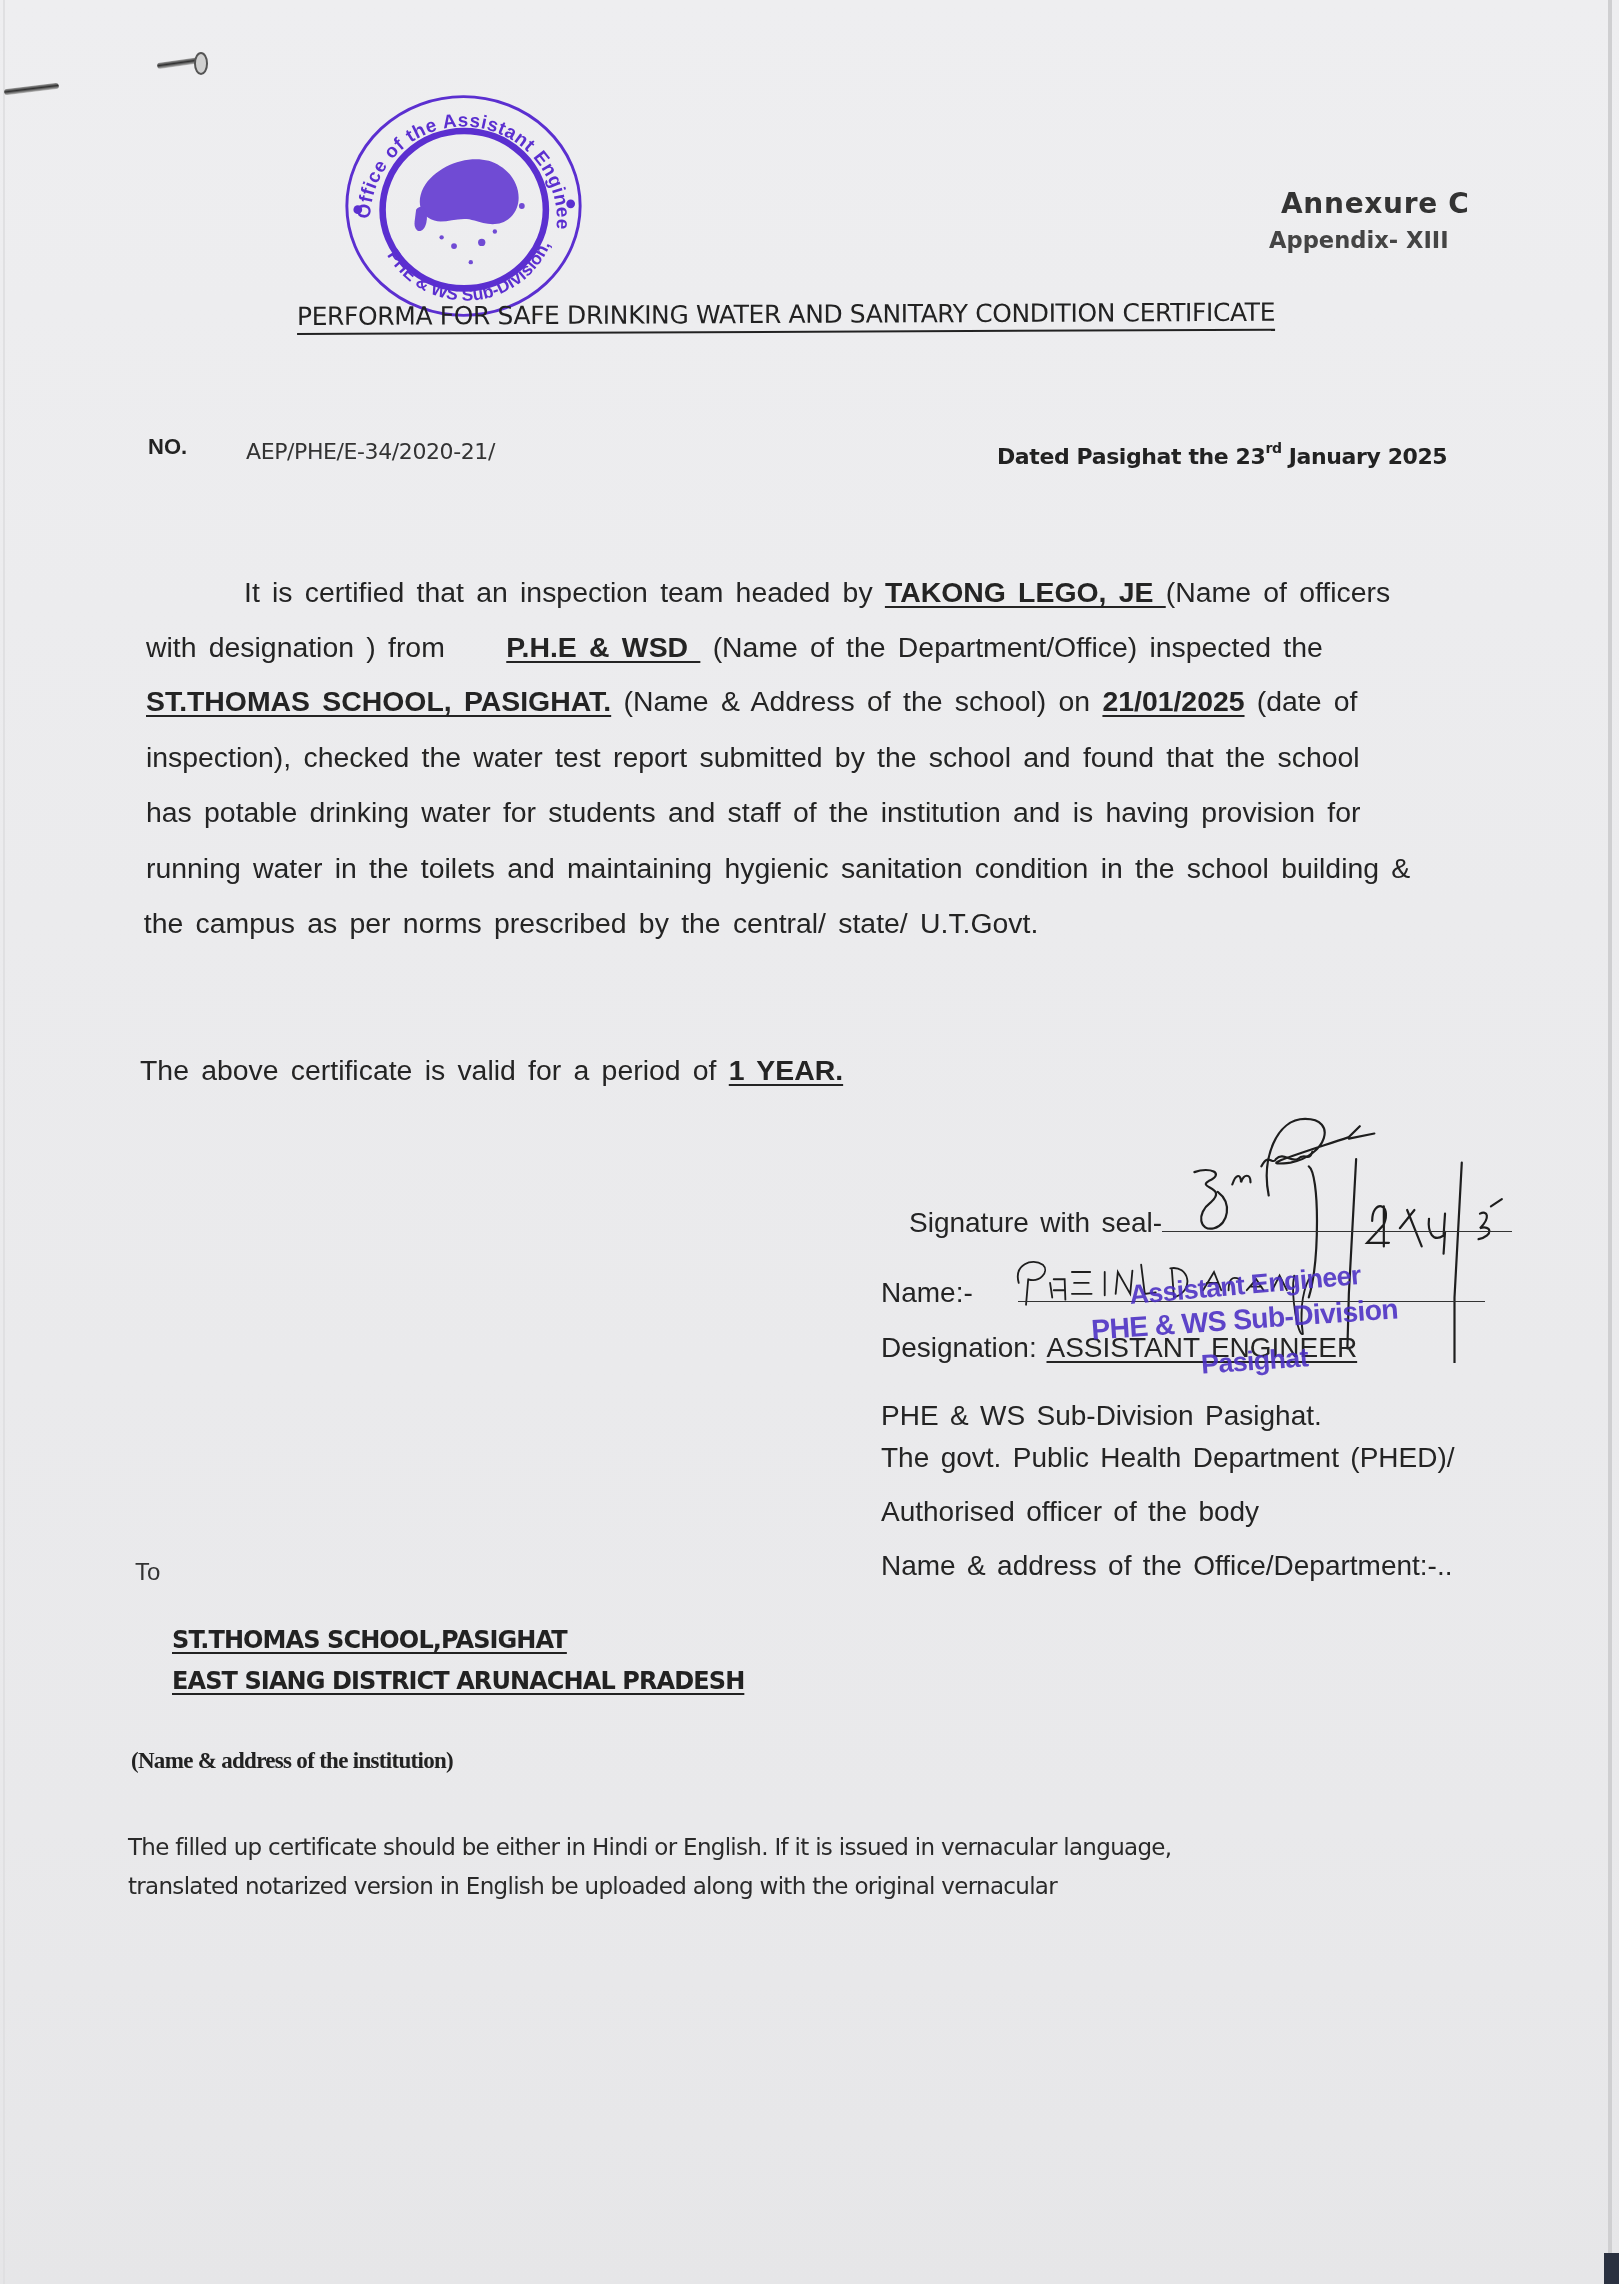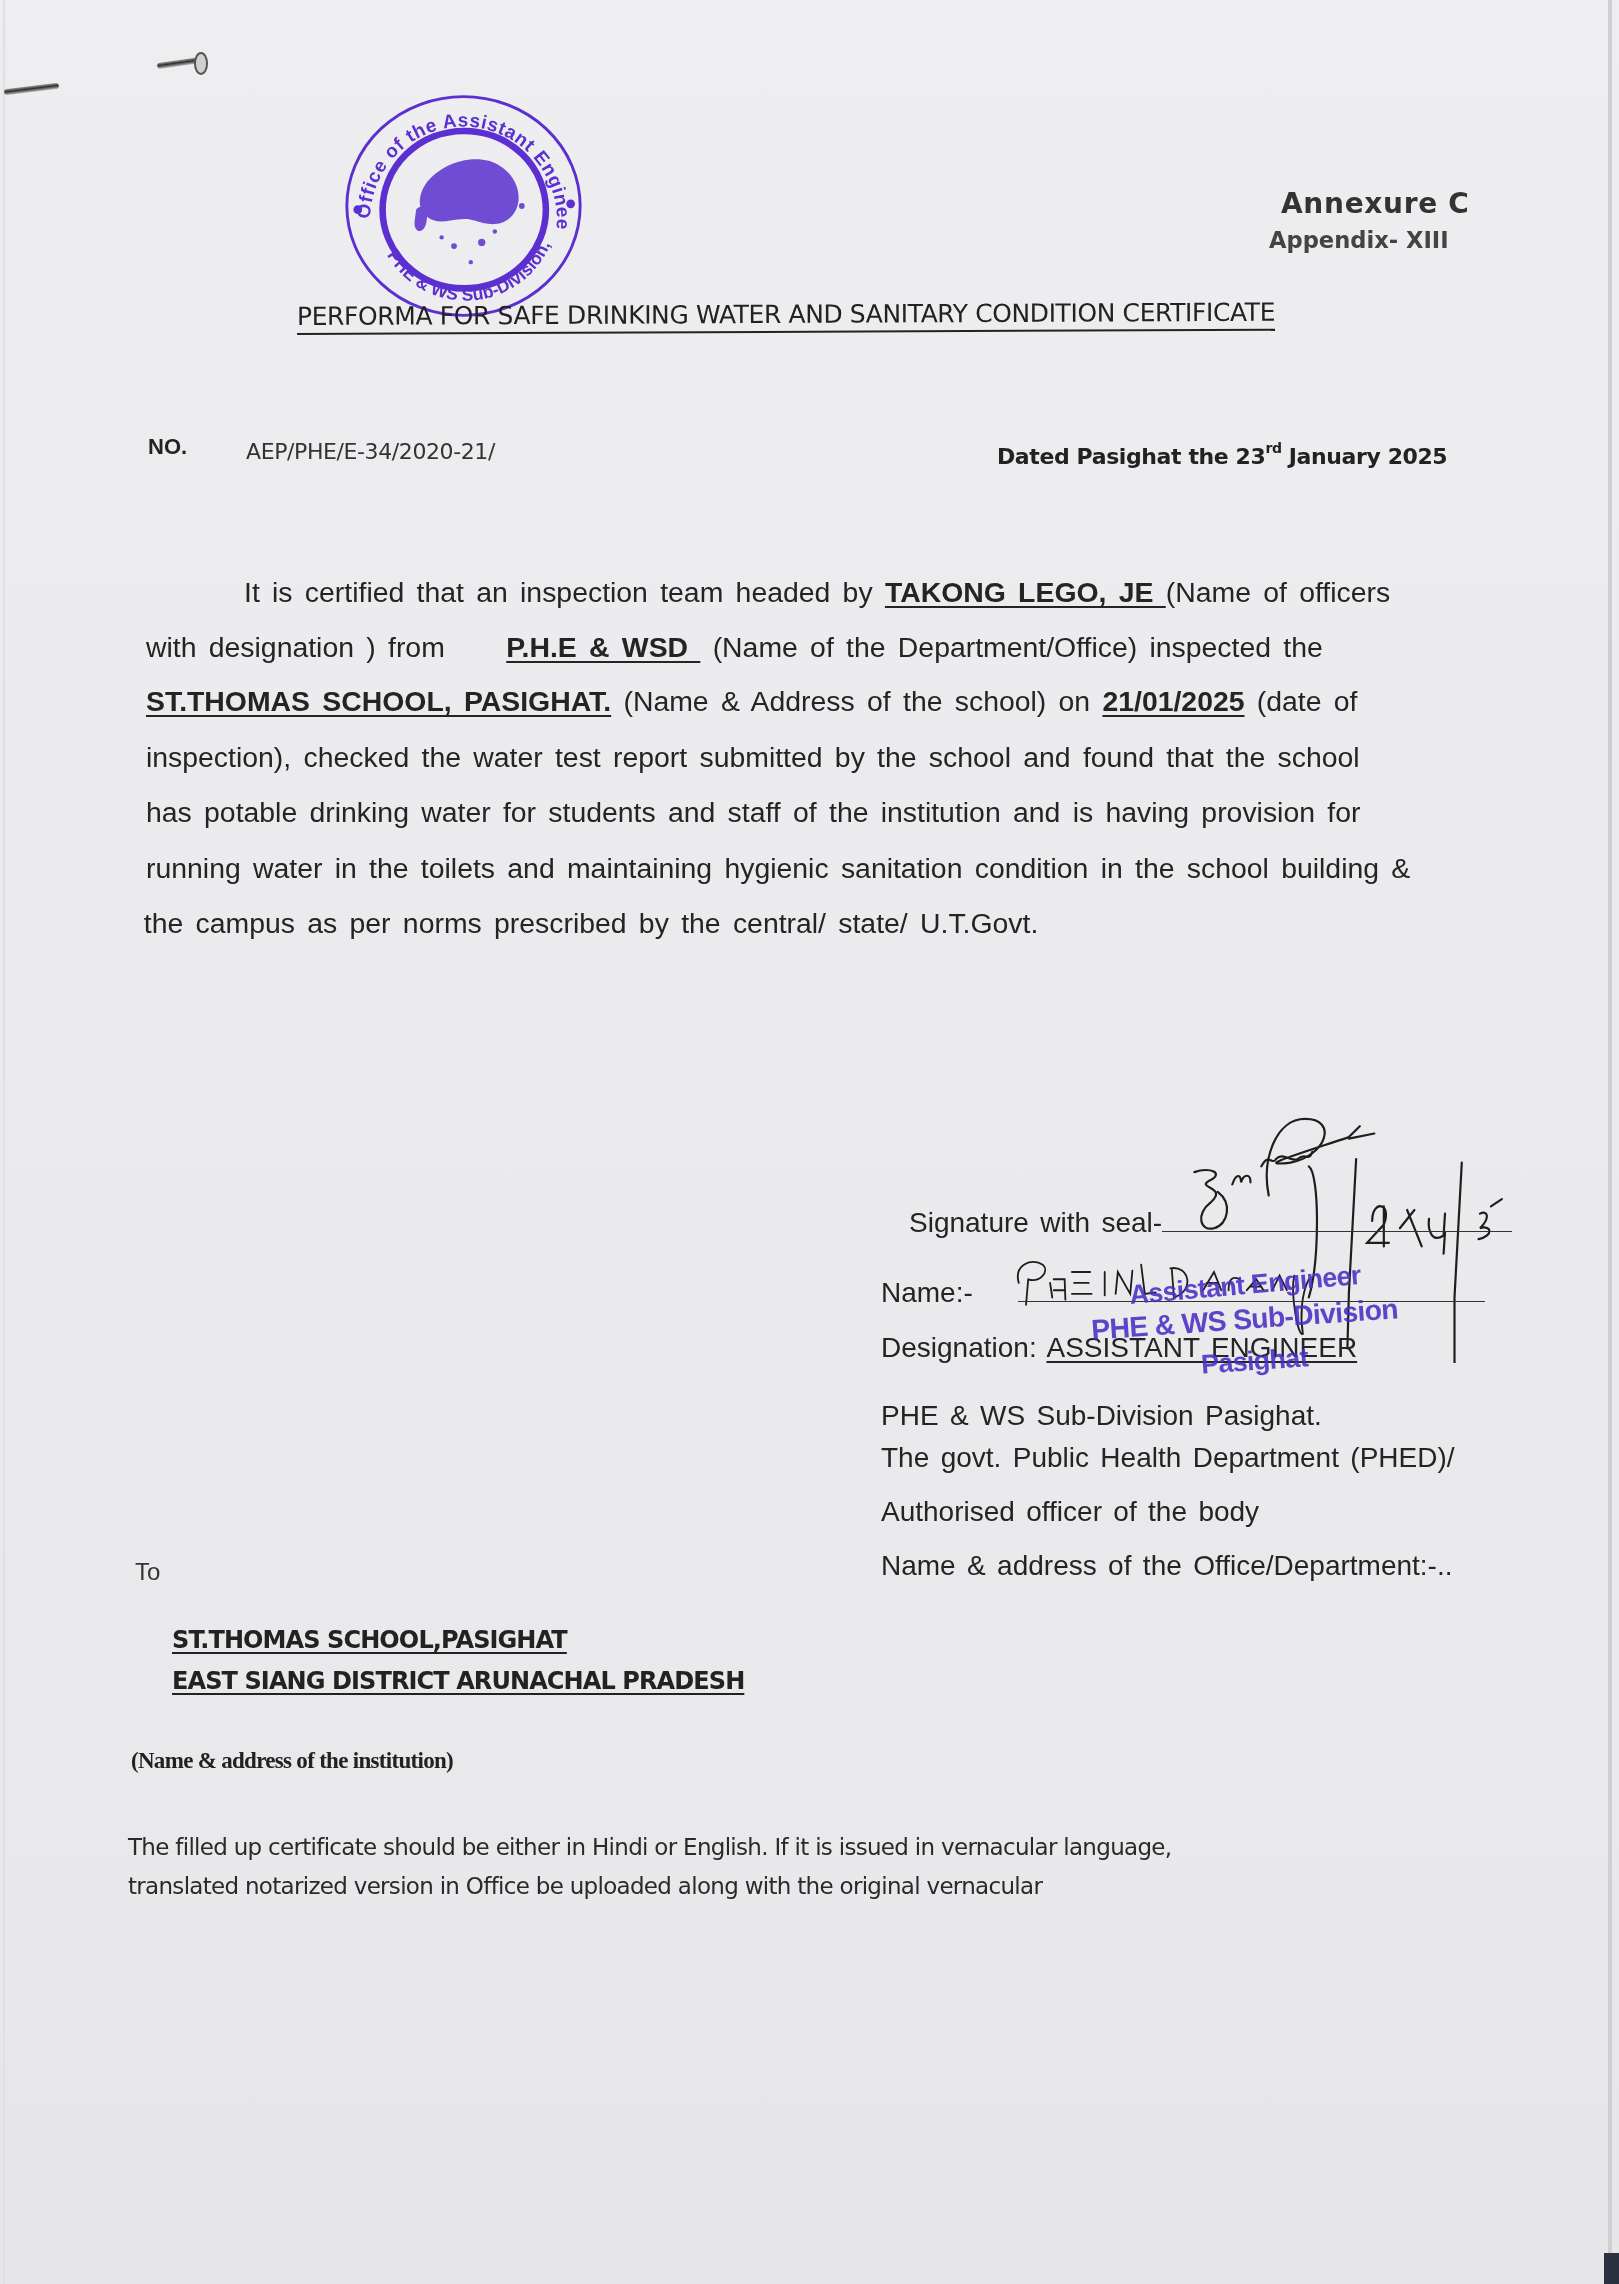--- a/index.html
+++ b/index.html
@@ -193,20 +193,23 @@
     </div>
     <div class="line" style="left:0px; top:109px;">
       <span class="u">ST.THOMAS SCHOOL, PASIGHAT.</span><span style="white-space:pre"> (Name &amp; Address of the school) on </span><span class="u">21/01/2025</span><span> (date of</span>
     </div>
     <div class="line" style="left:0px; top:165px;">inspection), checked the water test report submitted by the school and found that the school</div>
     <div class="line" style="left:0px; top:220px;">has potable drinking water for students and staff of the institution and is having provision for</div>
     <div class="line" style="left:0px; top:276px;">running water in the toilets and maintaining hygienic sanitation condition in the school building &amp;</div>
     <div class="line" style="left:-2.2px; top:331px;">the campus as per norms prescribed by the central/ state/ U.T.Govt.</div>
   </div>
 
+  <div class="validity">
+    <span style="white-space:pre">The above certificate is valid for a period of </span><span class="u">1 YEAR.</span>
+  </div>
 
   <svg class="handwriting" style="left:1181px; top:1057px;" width="394" height="306" viewBox="0 0 540 420">
     <g fill="none" stroke="#1e1e1e" stroke-width="3" stroke-linecap="round">
       <path d="M120,190 C110,140 130,85 170,85 C215,85 200,135 150,145 C105,150 140,140 230,110 L245,95"></path>
       <path d="M230,112 L265,105"></path>
       <path d="M18,158 C40,150 60,160 38,170 C20,180 65,178 40,200 C20,215 25,240 45,235 C65,230 70,200 50,185"></path>
       <path d="M70,175 C75,160 82,160 82,172 C86,160 95,160 95,172"></path>
       <path d="M110,150 C120,130 125,150 130,140 C140,130 150,145 160,140 C170,130 175,145 180,130"></path>
       <path d="M175,150 C190,160 190,280 175,330"></path>
       <path d="M240,140 L230,325 L228,400"></path>
@@ -255,16 +258,16 @@
   <div class="blue-stamp" style="left:1091px; top:1303px; font-size:28.4px; transform:rotate(-4deg);">PHE &amp; WS Sub-Division</div>
   <div class="blue-stamp" style="left:1201px; top:1346px; font-size:27px; transform:rotate(-4deg);">Pasighat</div>
 
   <div class="to-label">To</div>
   <div class="addr" style="top:1626px;">ST.THOMAS SCHOOL,PASIGHAT</div>
   <div class="addr" style="top:1667px;">EAST SIANG DISTRICT ARUNACHAL PRADESH</div>
   <div class="inst-label">(Name &amp; address of the institution)</div>
 
   <div class="note">
     <div>The filled up certificate should be either in Hindi or English. If it is issued in vernacular language,</div>
-    <div>translated notarized version in Office be uploaded along with the original vernacular</div>
+    <div>translated notarized version in English be uploaded along with the original vernacular</div>
   </div>
 </div>
 
 
 </body></html>

